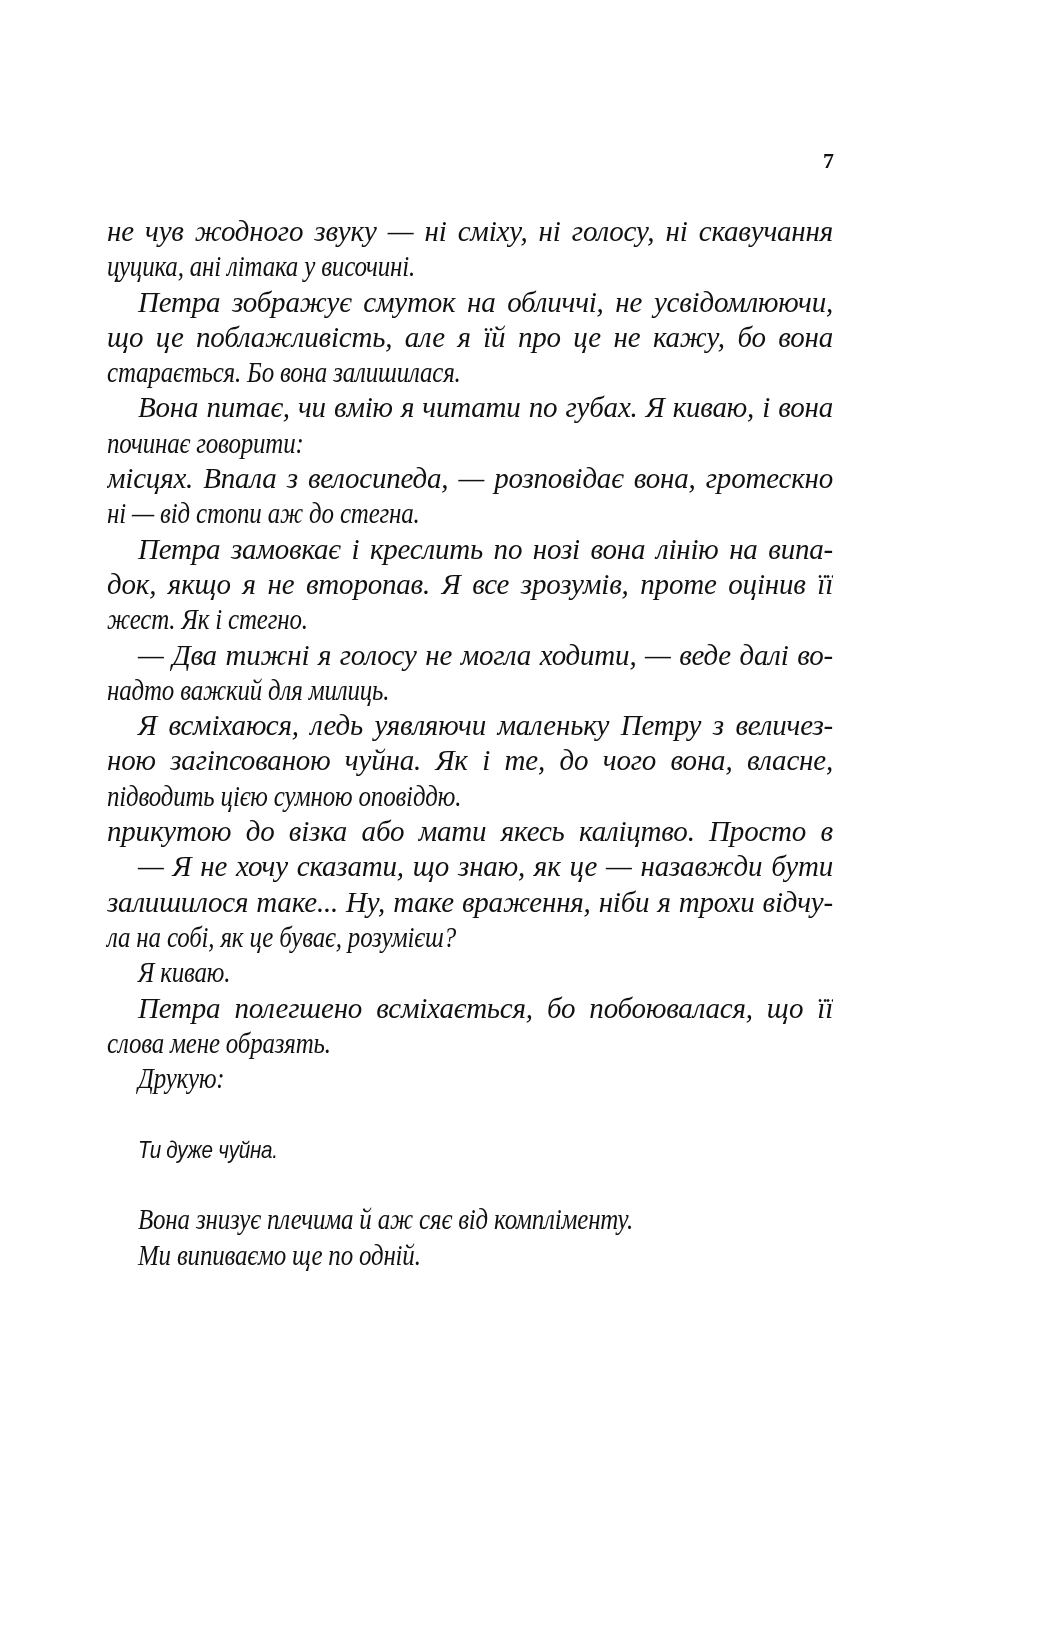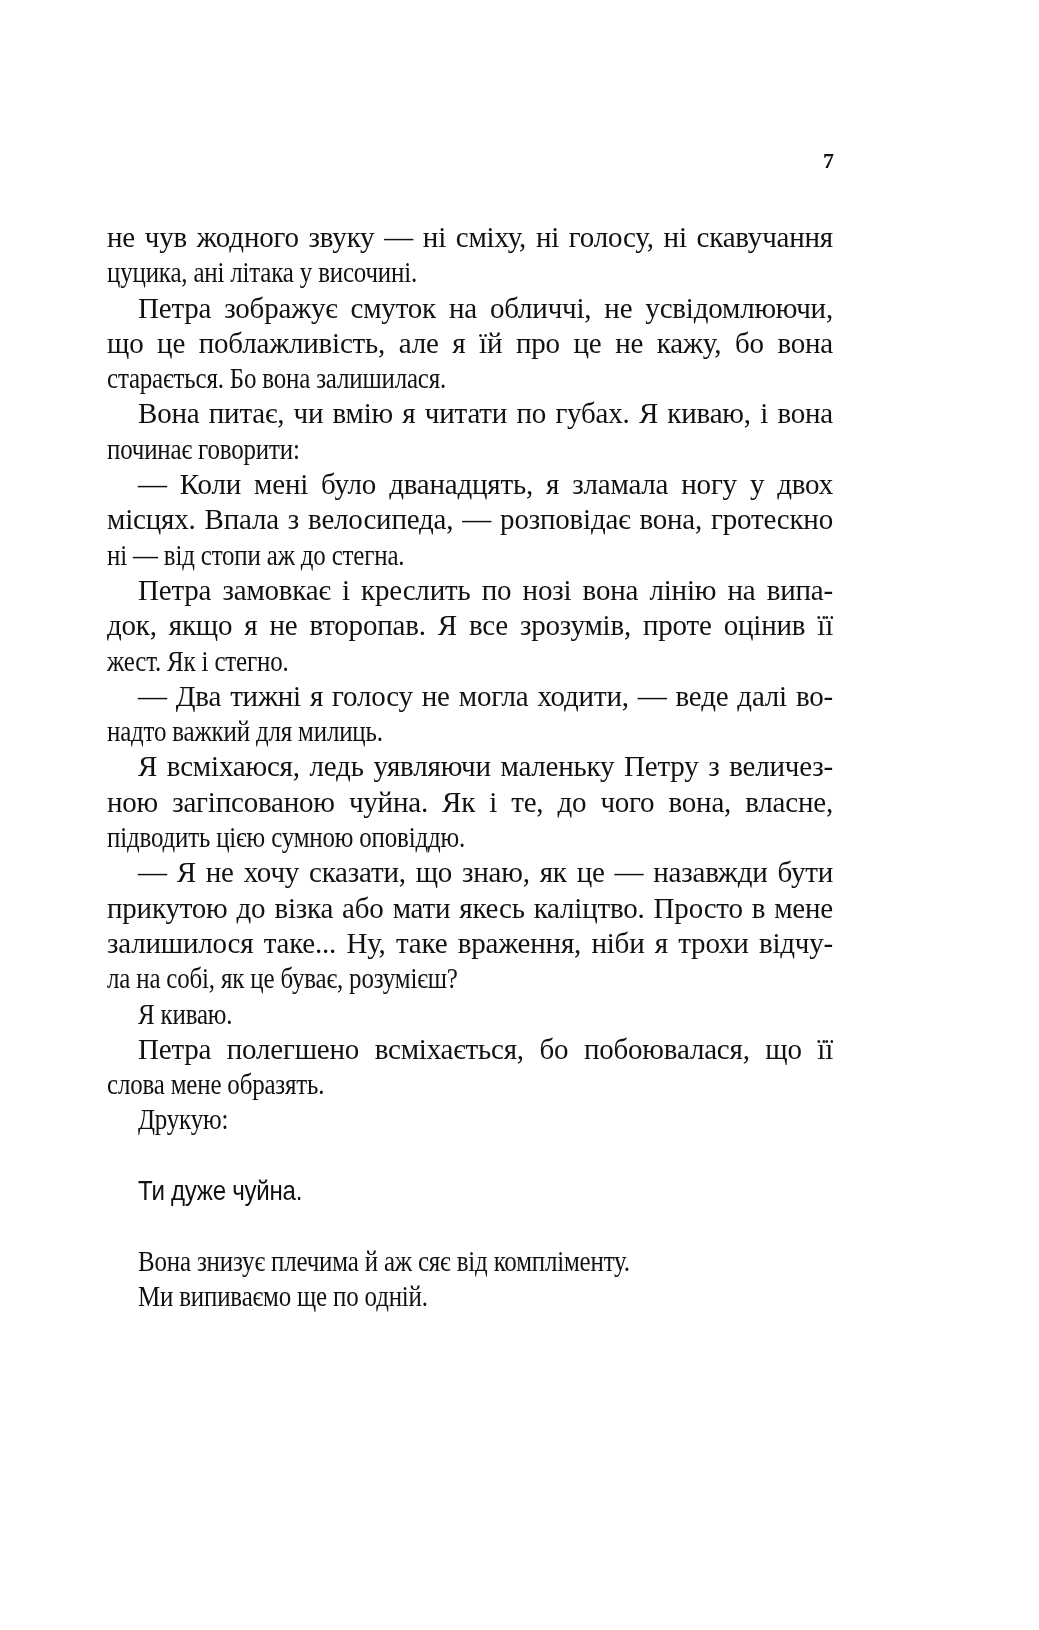--- a/index.html
+++ b/index.html
@@ -21,26 +21,27 @@
       width: 16px;
       text-align: right;
       font-family: "Liberation Serif", serif;
       font-weight: bold;
       font-size: 22px;
       line-height: 30px;
     }
     .text-block {
       position: absolute;
       left: 107px;
-      top: 220px;
+      top: 214px;
       width: 726px;
       font-family: "Liberation Serif", serif;
       font-size: 29px;
       line-height: 35.3px;
       letter-spacing: -0.2px;
+      font-style: italic;
     }
     .line {
       display: block;
       white-space: nowrap;
       height: 35.3px;
       transform-origin: left top;
     }
     .line.justify {
       text-align: justify;
       text-align-last: justify;
@@ -48,21 +49,21 @@
       overflow: hidden;
     }
     .line.indent {
       padding-left: 31px;
     }
     .line.blank {
       height: 35.3px;
     }
     .typed {
       font-family: "Liberation Sans", sans-serif;
-      font-size: 28px;
+      font-size: 24px;
       letter-spacing: -0.3px;
     }
     .text-block .condensed {
       display: inline-block;
       transform: scaleX(0.86);
       transform-origin: left center;
     }
   </style>
 </head>
 <body>
@@ -70,33 +71,32 @@
 <div class="page-number">7</div>
 
 <div class="text-block">
   <span class="line justify"><span>не чув жодного звуку — ні сміху, ні голосу, ні скавучання</span></span>
   <span class="line"><span class="condensed">цуцика, ані літака у височині.</span></span>
   <span class="line justify indent"><span>Петра зображує смуток на обличчі, не усвідомлюючи,</span></span>
   <span class="line justify"><span>що це поблажливість, але я їй про це не кажу, бо вона</span></span>
   <span class="line"><span class="condensed">старається. Бо вона залишилася.</span></span>
   <span class="line justify indent"><span>Вона питає, чи вмію я читати по губах. Я киваю, і вона</span></span>
   <span class="line"><span class="condensed">починає говорити:</span></span>
-  <span class="line justify indent"><span>— Коли мені було дванадцять, я зламала ногу у двох</span></span>
   <span class="line justify"><span>місцях. Впала з велосипеда, — розповідає вона, гротескно</span></span>
   <span class="line"><span class="condensed">ні — від стопи аж до стегна.</span></span>
   <span class="line justify indent"><span>Петра замовкає і креслить по нозі вона лінію на випа-</span></span>
   <span class="line justify"><span>док, якщо я не второпав. Я все зрозумів, проте оцінив її</span></span>
   <span class="line"><span class="condensed">жест. Як і стегно.</span></span>
   <span class="line justify indent"><span>— Два тижні я голосу не могла ходити, — веде далі во-</span></span>
   <span class="line"><span class="condensed">надто важкий для милиць.</span></span>
   <span class="line justify indent"><span>Я всміхаюся, ледь уявляючи маленьку Петру з величез-</span></span>
   <span class="line justify"><span>ною загіпсованою чуйна. Як і те, до чого вона, власне,</span></span>
   <span class="line"><span class="condensed">підводить цією сумною оповіддю.</span></span>
+  <span class="line justify"><span>прикутою до візка або мати якесь каліцтво. Просто в мене</span></span>
   <span class="line justify indent"><span>— Я не хочу сказати, що знаю, як це — назавжди бути</span></span>
-  <span class="line justify"><span>прикутою до візка або мати якесь каліцтво. Просто в мене</span></span>
   <span class="line justify"><span>залишилося таке... Ну, таке враження, ніби я трохи відчу-</span></span>
   <span class="line"><span class="condensed">ла на собі, як це буває, розумієш?</span></span>
   <span class="line indent"><span class="condensed">Я киваю.</span></span>
   <span class="line justify indent"><span>Петра полегшено всміхається, бо побоювалася, що її</span></span>
   <span class="line"><span class="condensed">слова мене образять.</span></span>
   <span class="line indent"><span class="condensed">Друкую:</span></span>
 
   <span class="line blank"></span>
   <span class="line indent typed"><span class="condensed">Ти дуже чуйна.</span></span>
   <span class="line blank"></span>

